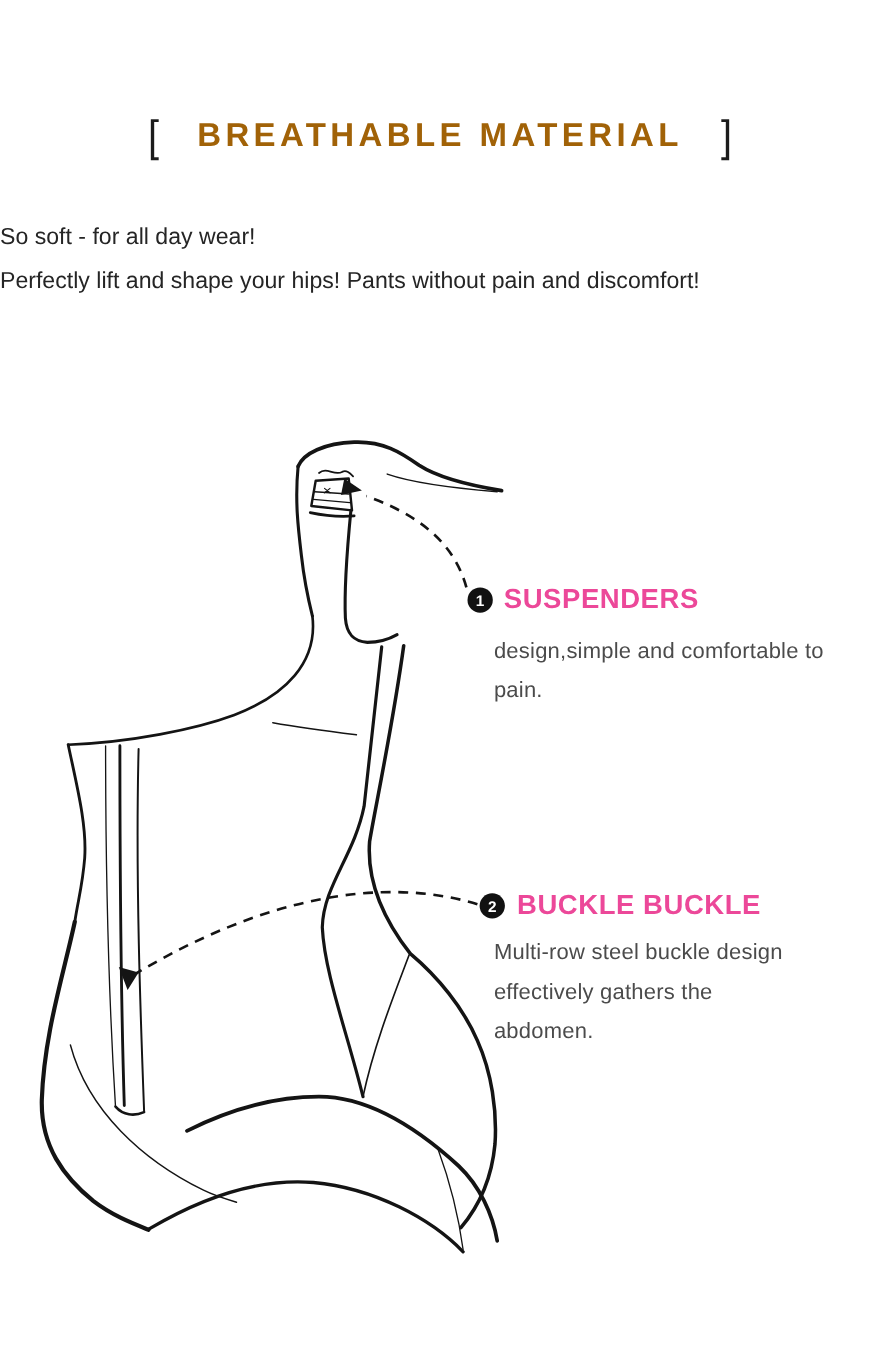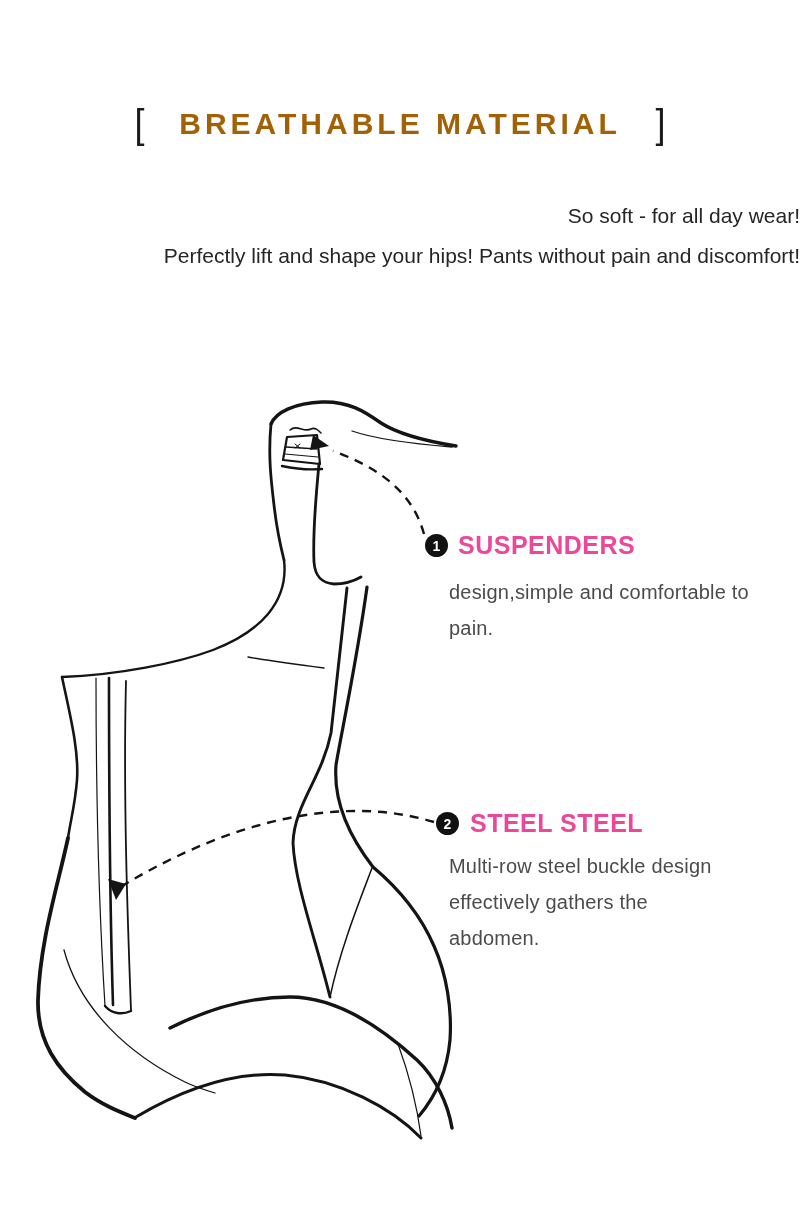--- a/index.html
+++ b/index.html
@@ -16,21 +16,21 @@
   .bracket{
     font-size:40px;font-weight:400;color:#1b1b1b;line-height:1;
     transform:scaleX(.9);
   }
   .page-title{
     font-size:30px;font-weight:700;letter-spacing:4px;color:#a16207;
     white-space:nowrap;
   }
   
   .intro{
-    left:0;top:196px;width:800px;text-align:right;
+    left:0;top:196px;width:800px;text-align:left;
     font-size:21px;line-height:40px;color:#252525;
   }
   
   .marker{
     width:23px;height:23px;border-radius:50%;background:#111111;color:#ffffff;
     display:flex;align-items:center;justify-content:center;
     font-size:14px;font-weight:700;line-height:1;
   }
   .callout-title{
     font-size:25px;font-weight:700;color:#ec4899;letter-spacing:.5px;
@@ -113,20 +113,20 @@
   </div>
   <div class="abs callout-title" style="left:458px;top:533px;">SUSPENDERS</div>
   <div class="abs callout-desc" style="left:449px;top:574px;">
     <div>design,simple and comfortable to</div>
     <div>pain.</div>
   </div>
 
   <div class="abs" style="left:436px;top:812px;">
     <div class="marker">2</div>
   </div>
-  <div class="abs callout-title" style="left:470px;top:811px;">STEEL STEEL</div>
+  <div class="abs callout-title" style="left:470px;top:811px;">BUCKLE BUCKLE</div>
   <div class="abs callout-desc" style="left:449px;top:848px;">
     <div>Multi-row steel buckle design</div>
     <div>effectively gathers the</div>
     <div>abdomen.</div>
   </div>
 
 </div>
 
 </body></html>

